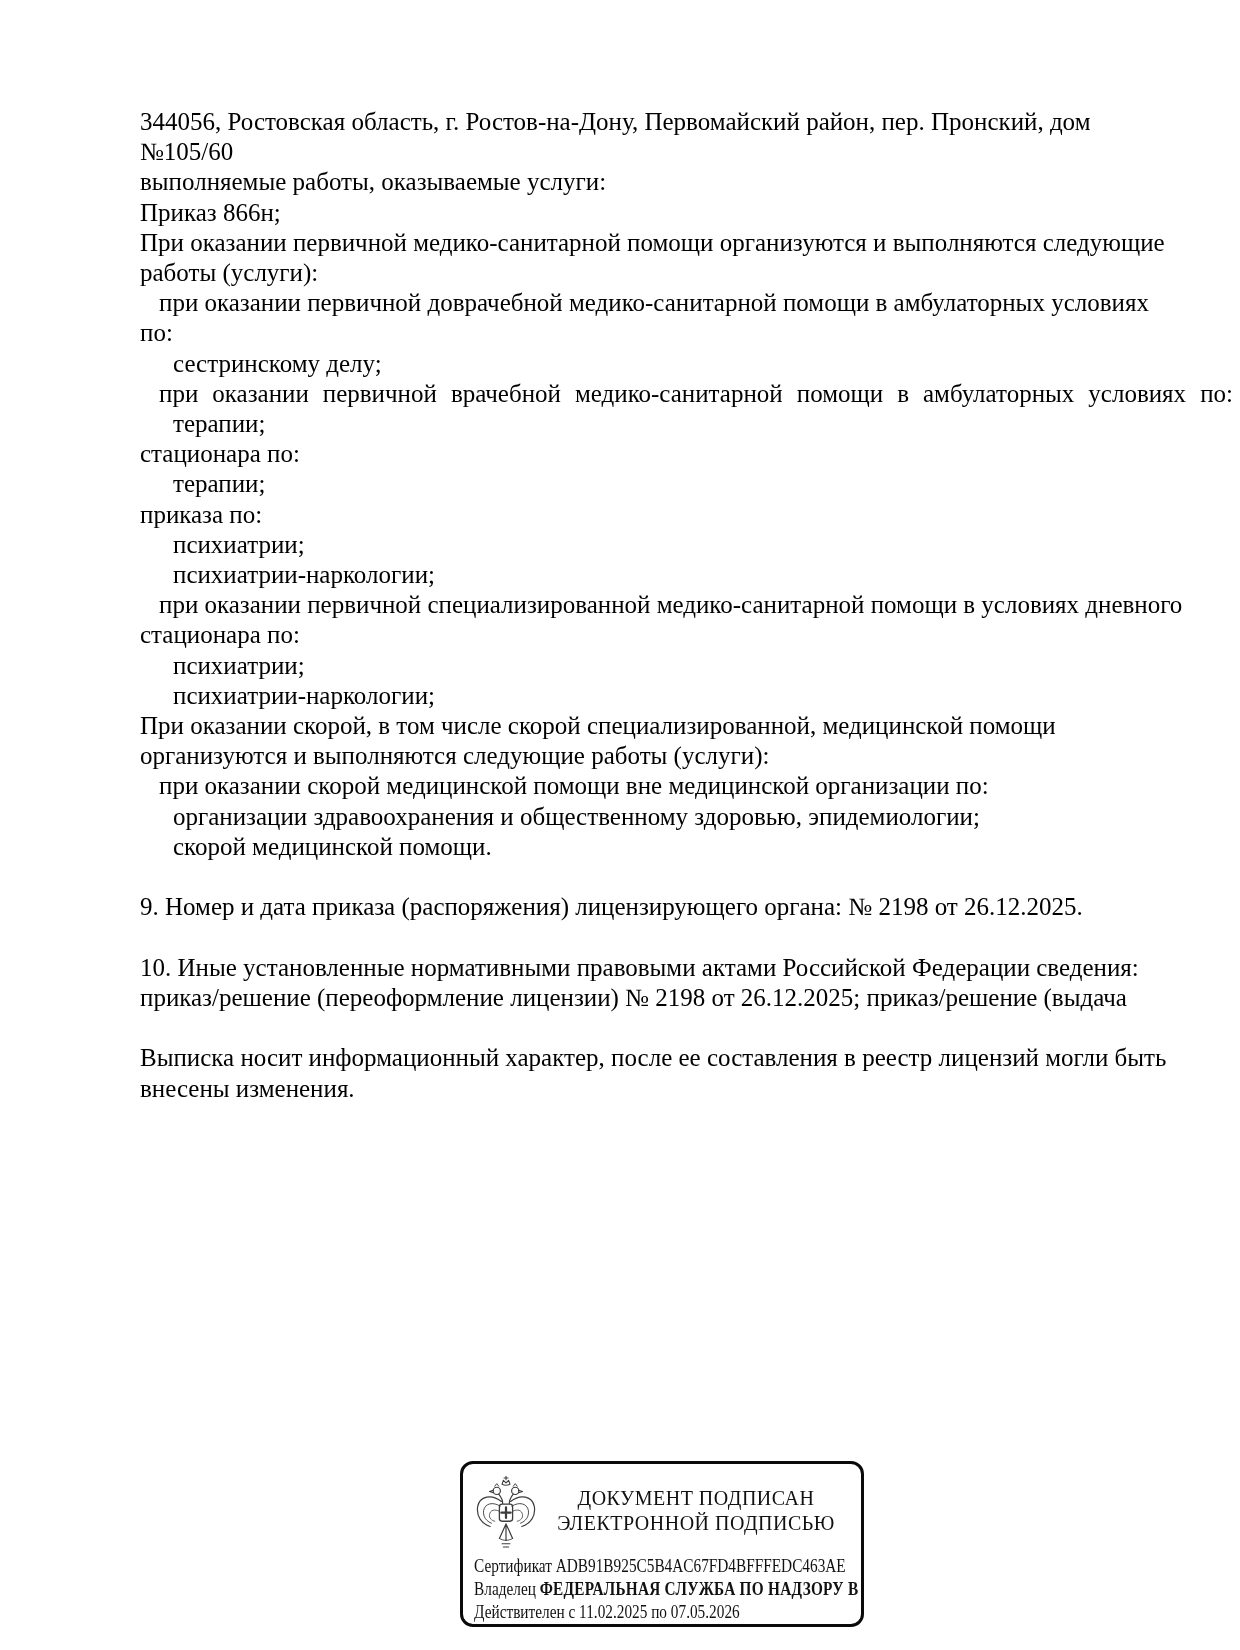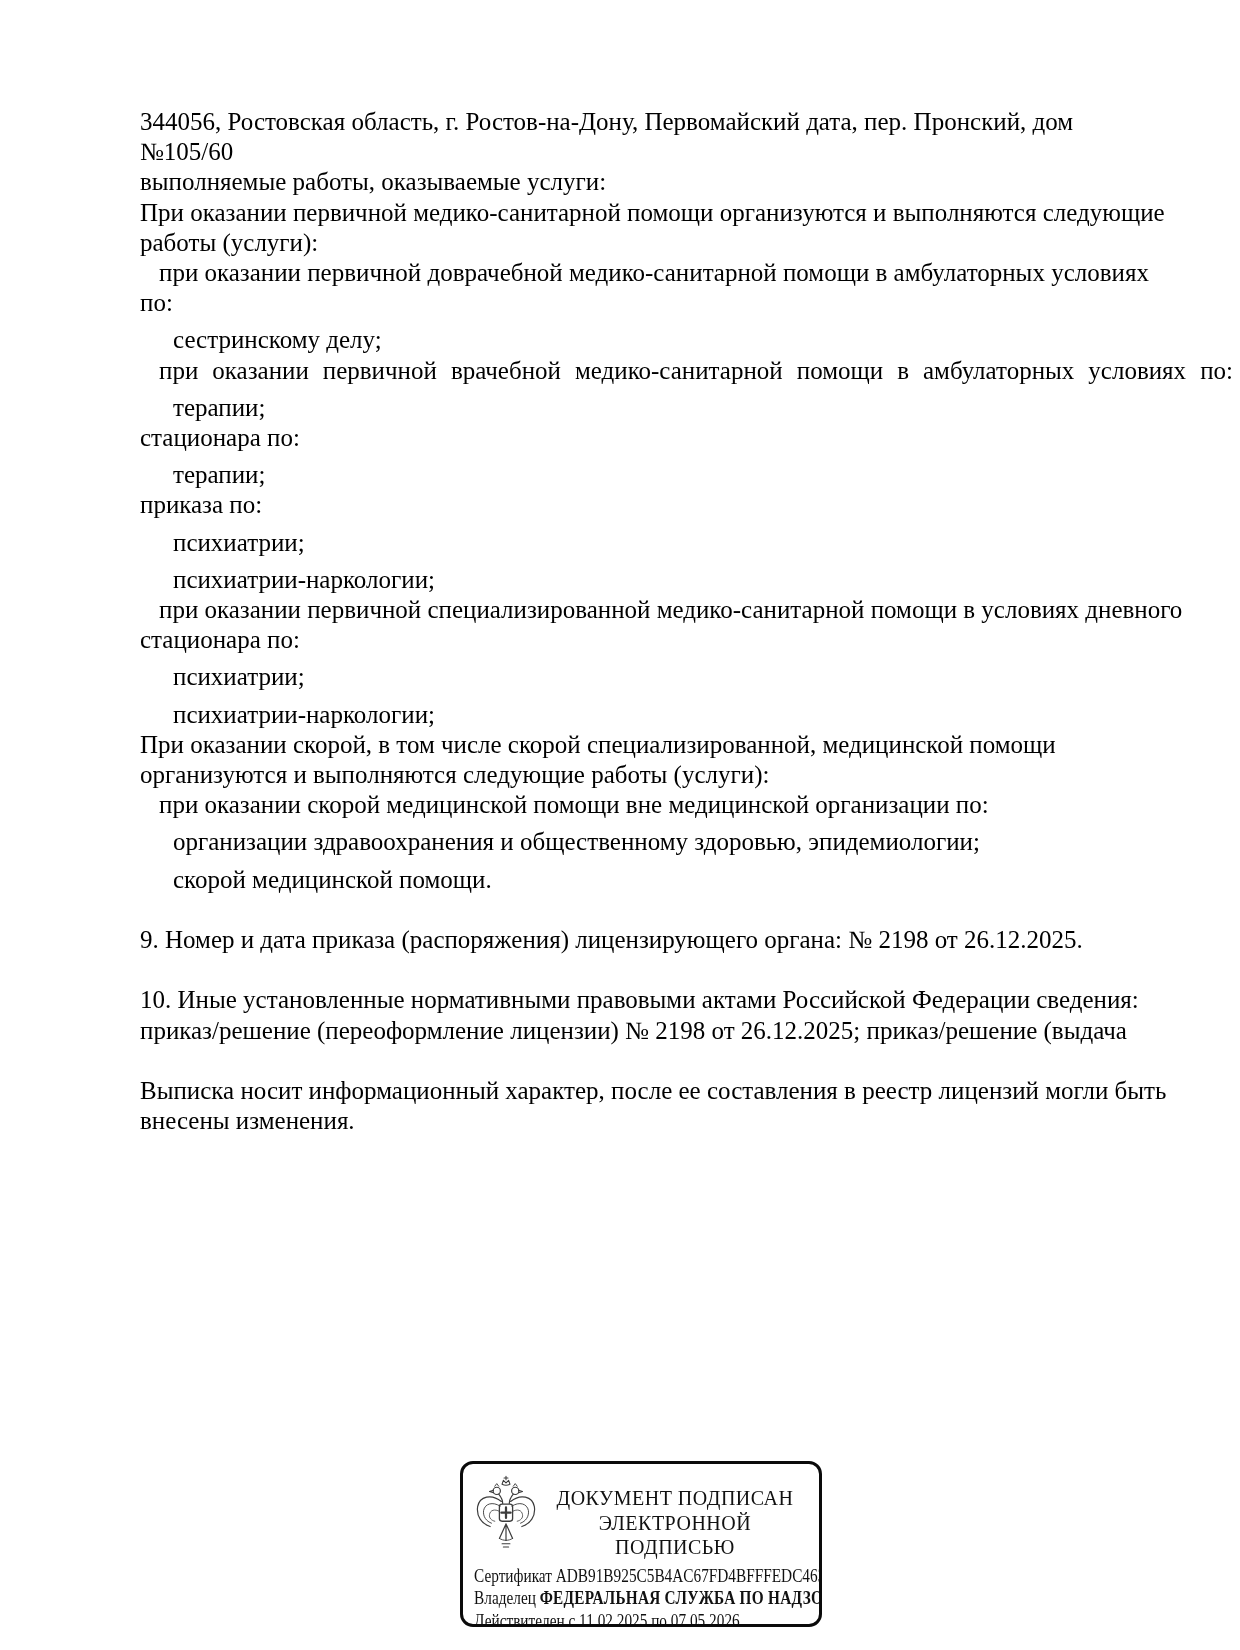--- a/index.html
+++ b/index.html
@@ -13,30 +13,30 @@
   }
   .doc {
     position: absolute;
     left: 140px; top: 107px;
     width: 1093px;
     font-size: 25px;
     line-height: 30.2px;
   }
   .line { white-space: nowrap; min-height: 30.2px; }
   .line.ind1 { padding-left: 19px; }
-  .line.ind2 { padding-left: 33px; margin-top: 7px; }
+  .line.ind2 { padding-left: 33px; }
   .line.stretch {
     white-space: normal;
     text-align: justify;
     text-align-last: justify;
   }
   .stamp {
     position: absolute;
     left: 460px; top: 1461px;
-    width: 362px; height: 166px;
+    width: 404px; height: 166px;
     border: 3px solid #0a0a0a;
     border-radius: 13px;
     box-sizing: border-box;
     background: #fff;
     overflow: hidden;
   }
   .stamp-top {
     display: flex;
     align-items: flex-start;
     padding: 9px 8px 0 10px;
@@ -60,23 +60,24 @@
     transform-origin: left center;
     color: #111;
   }
   .info-line { white-space: nowrap; overflow: hidden; }
   .info-line .b { font-weight: bold; letter-spacing: 0.3px; }
 </style>
 </head>
 <body>
 
 <div class="doc">
-    <div class="line">344056, Ростовская область, г. Ростов-на-Дону, Первомайский дата, пер. Пронский, дом</div>
+    <div class="line">344056, Ростовская область, г. Ростов-на-Дону, Первомайский район, пер. Пронский, дом</div>
     <div class="line">№105/60</div>
     <div class="line">выполняемые работы, оказываемые услуги:</div>
+    <div class="line">Приказ 866н;</div>
     <div class="line">При оказании первичной медико-санитарной помощи организуются и выполняются следующие</div>
     <div class="line">работы (услуги):</div>
     <div class="line ind1">при оказании первичной доврачебной медико-санитарной помощи в амбулаторных условиях</div>
     <div class="line">по:</div>
     <div class="line ind2">сестринскому делу;</div>
     <div class="line ind1 stretch">при оказании первичной врачебной медико-санитарной помощи в амбулаторных условиях по:</div>
     <div class="line ind2">терапии;</div>
     <div class="line">стационара по:</div>
     <div class="line ind2">терапии;</div>
     <div class="line">приказа по:</div>

